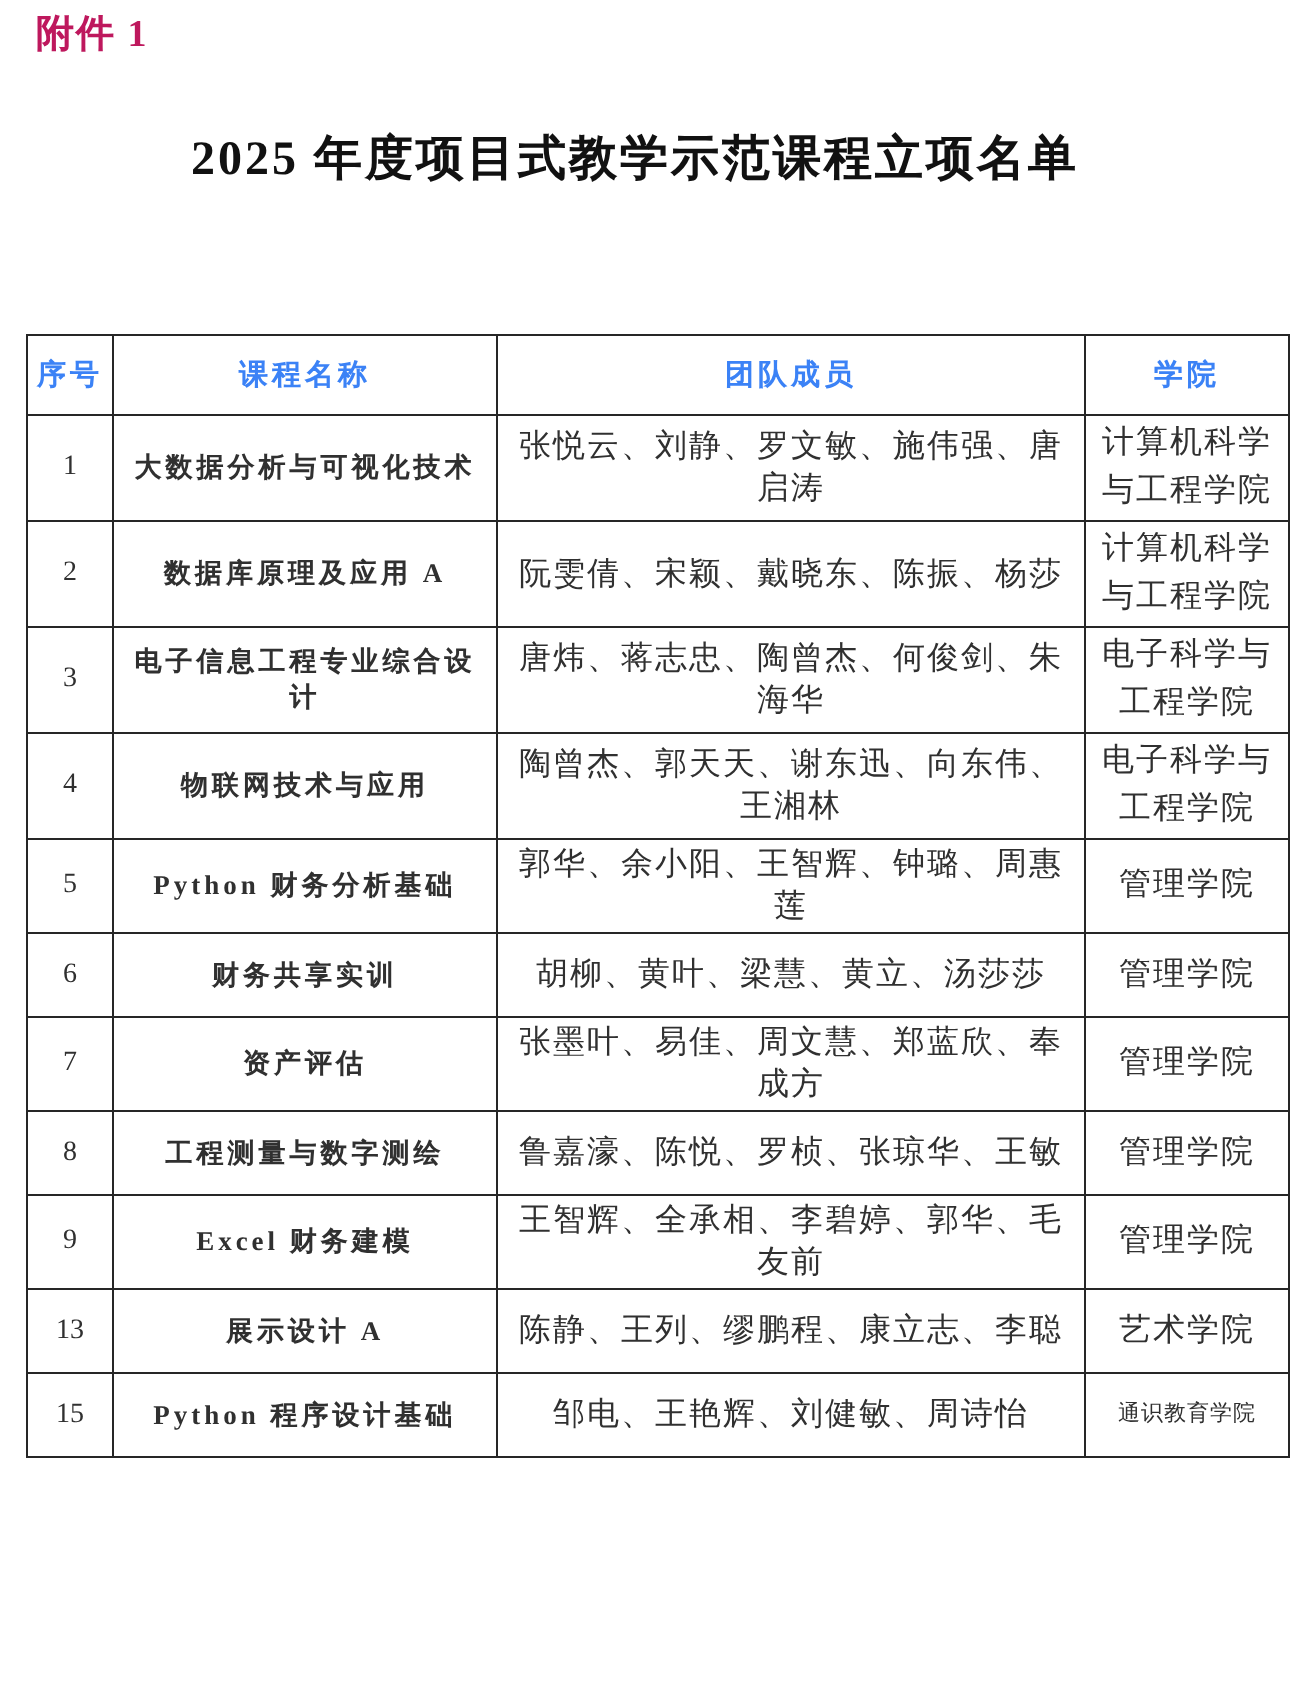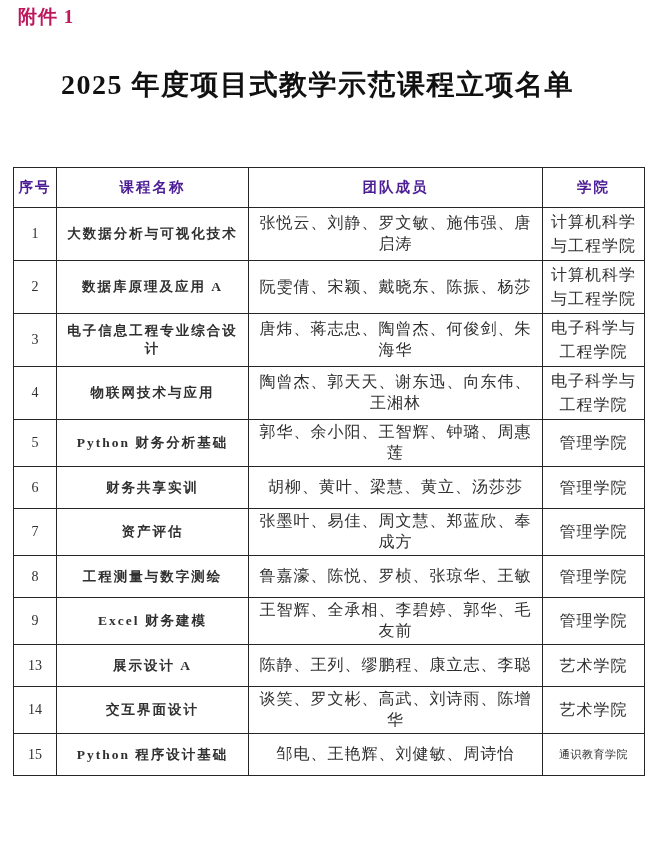--- a/index.html
+++ b/index.html
@@ -23,21 +23,21 @@
     font-weight: bold;
     letter-spacing: 1px;
     color: #be185d;
   }
   .title {
     position: absolute;
     top: 47px;
     left: 0;
     width: 635px;
     text-align: center;
-    font-size: 28px;
+    font-size: 24px;
     font-weight: bold;
     letter-spacing: 1.5px;
     color: #111111;
   }
   table.roster {
     position: absolute;
     left: 13px;
     top: 167px;
     width: 631px;
     border-collapse: collapse;
@@ -50,21 +50,21 @@
     padding: 2px 4px;
     box-sizing: border-box;
     overflow: hidden;
   }
   .roster thead tr { height: 40px; }
   .roster tbody tr { height: 42px; }
   .roster th {
     font-size: 14.5px;
     font-weight: bold;
     letter-spacing: 2px;
-    color: #4c1d95;
+    color: #3b82f6;
   }
   .col-no      { width: 43px;  }
   .col-course  { width: 192px; }
   .col-team    { width: 294px; }
   .col-college { width: 102px; }
   .cell-no {
     font-size: 14px;
   }
   .cell-course {
     font-size: 13.5px;
@@ -167,25 +167,19 @@
     <td class="cell-team">王智辉、全承相、李碧婷、郭华、毛友前</td>
     <td class="cell-college">管理学院</td>
   </tr>
       <tr>
     <td class="cell-no">13</td>
     <td class="cell-course">展示设计 A</td>
     <td class="cell-team">陈静、王列、缪鹏程、康立志、李聪</td>
     <td class="cell-college">艺术学院</td>
   </tr>
       <tr>
-    <td class="cell-no">14</td>
-    <td class="cell-course">交互界面设计</td>
-    <td class="cell-team">谈笑、罗文彬、高武、刘诗雨、陈增华</td>
-    <td class="cell-college">艺术学院</td>
-  </tr>
-      <tr>
     <td class="cell-no">15</td>
     <td class="cell-course">Python 程序设计基础</td>
     <td class="cell-team">邹电、王艳辉、刘健敏、周诗怡</td>
     <td class="cell-college small">通识教育学院</td>
   </tr>
     </tbody>
 </table>
 
 </body></html>

